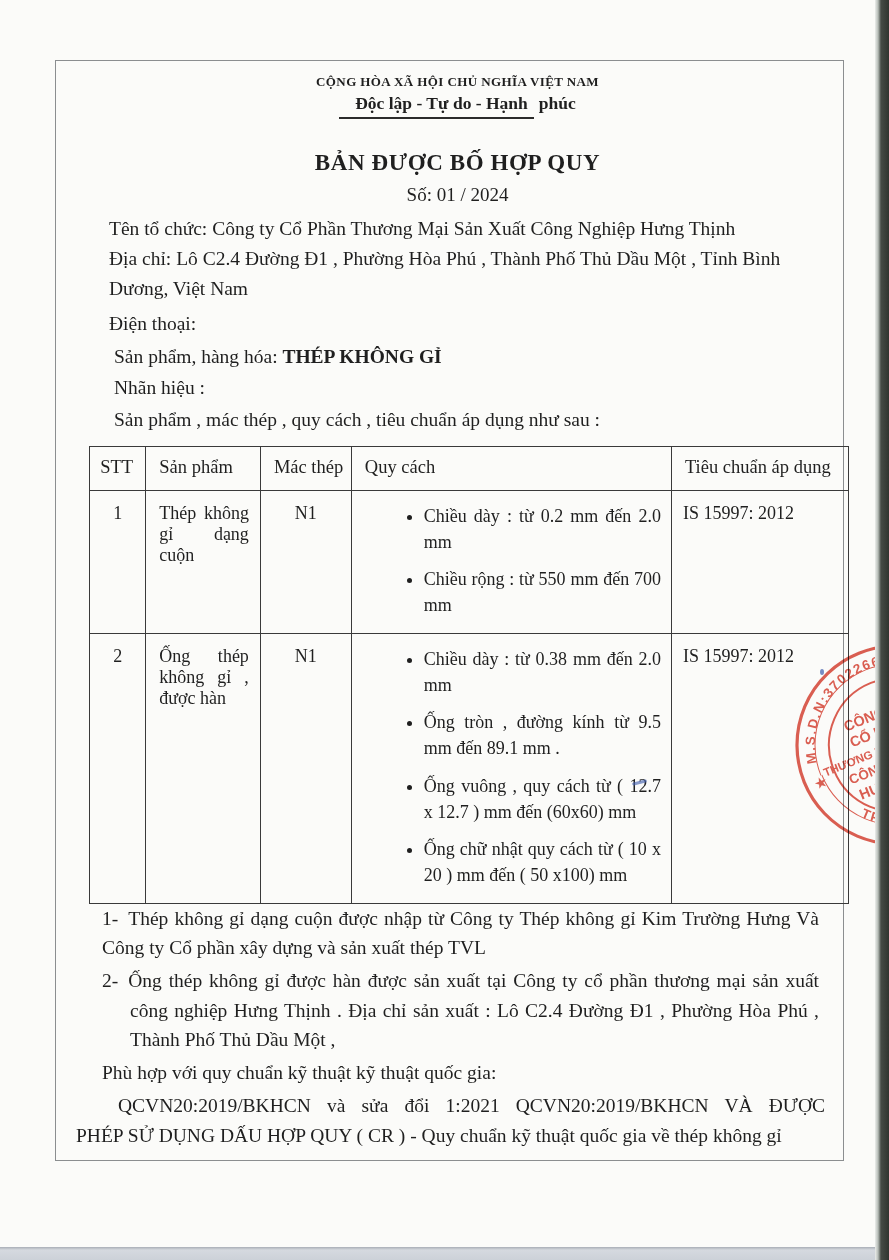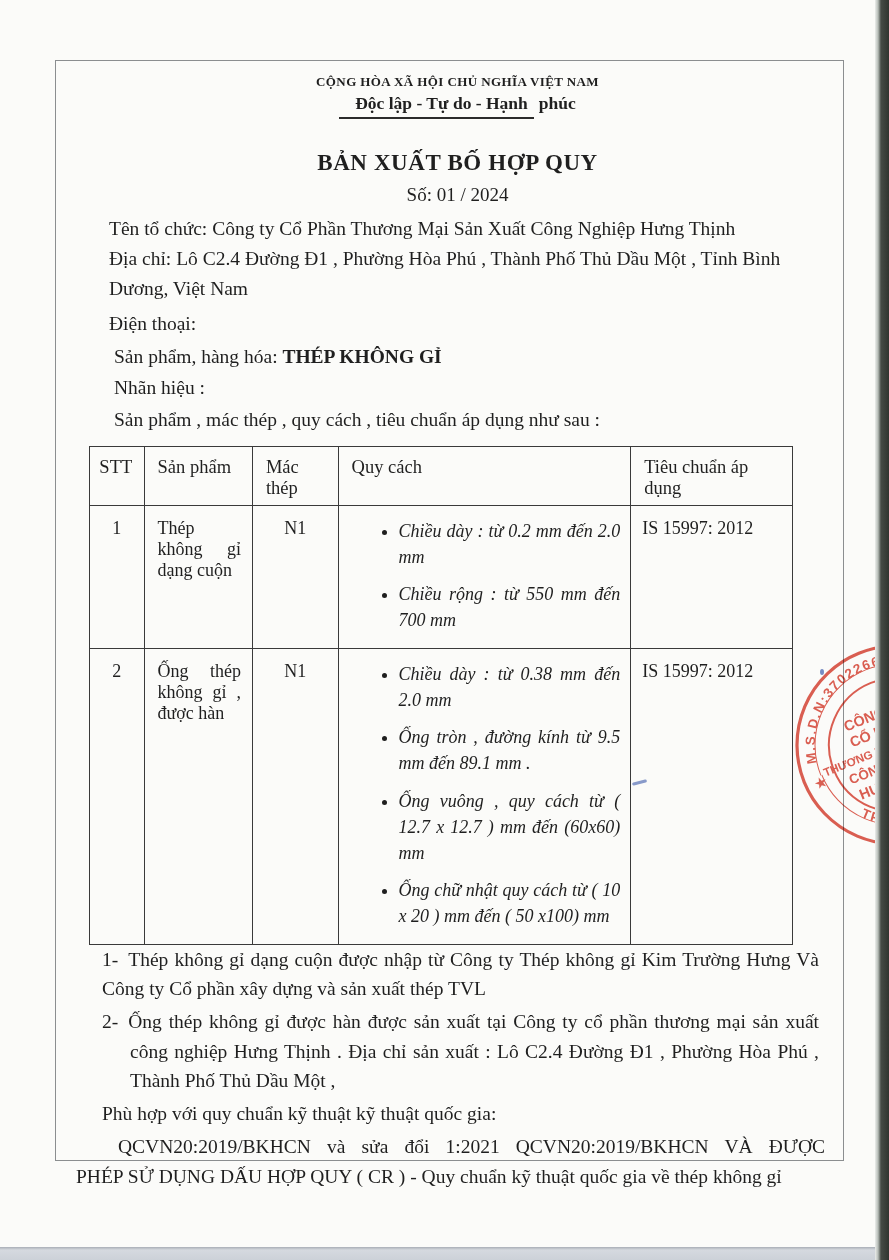--- a/index.html
+++ b/index.html
@@ -46,34 +46,34 @@
   .org p { margin: 1px 8px; }
   .org .phone { margin-top: 6px; }
 
   .prod { margin-top: 4px; margin-left: 28px; font-size: 19.5px; line-height: 1.5; }
   .prod p { margin: 2px 0; }
   .prod .bold { font-weight: bold; }
 
   table.spec {
     margin-top: 12px; margin-left: 3px;
     border-collapse: collapse;
-    width: 704px;
+    width: 760px;
     font-size: 18px;
   }
   table.spec th, table.spec td {
     border: 1.6px solid #3a3a3a;
     vertical-align: top;
     font-weight: normal;
   }
   table.spec th { height: 44px; text-align: left; padding: 10px 6px 6px 13px; font-size: 18.5px; }
   table.spec th.c { text-align: center; padding-left: 4px; }
   td.stt { text-align: center; padding-top: 12px; }
   td.prodcell { padding: 12px 11px 6px 13px; text-align: justify; }
   td.grade { text-align: center; padding-top: 12px; }
-  td.quycach { padding: 6px 6px 4px 0; font-style: italic; }
+  td.quycach { padding: 6px 6px 4px 12px; }
   td.quycach ul { margin: 0; padding: 6px 4px 0 60px; }
   td.quycach li { margin-bottom: 11px; text-align: justify; line-height: 1.45; }
   td.std { padding: 12px 6px 12px 11px; }
   tr.r1 td { height: 93px; }
   tr.r2 td { height: 238px; }
 
   .notes { margin-left: 16px; font-size: 19.5px; line-height: 1.5; }
   .notes p { margin: 0 0 4px 0; }
   .note { text-align: justify; padding-right: 10px; }
   .note .marker { margin-right: 10px; }
@@ -104,21 +104,21 @@
 </head>
 <body>
 
 <div class="frame">
 
   <div class="nat-line1">CỘNG HÒA XÃ HỘI CHỦ NGHĨA VIỆT NAM</div>
   <div class="nat-line2">
     <span class="underl">Độc lập - Tự do - Hạnh</span><span class="tail">phúc</span>
   </div>
 
-  <div class="doc-title">BẢN XUẤT BỐ HỢP QUY</div>
+  <div class="doc-title">BẢN ĐƯỢC BỐ HỢP QUY</div>
   <div class="doc-num">Số: 01 / 2024</div>
 
   <div class="org">
     <p>Tên tổ chức: Công ty Cổ Phần Thương Mại Sản Xuất Công Nghiệp Hưng Thịnh</p>
     <p>Địa chỉ: Lô C2.4 Đường Đ1 , Phường Hòa Phú , Thành Phố Thủ Dầu Một , Tỉnh Bình Dương, Việt Nam</p>
     <p class="phone">Điện thoại:</p>
   </div>
 
   <div class="prod">
     <p>

